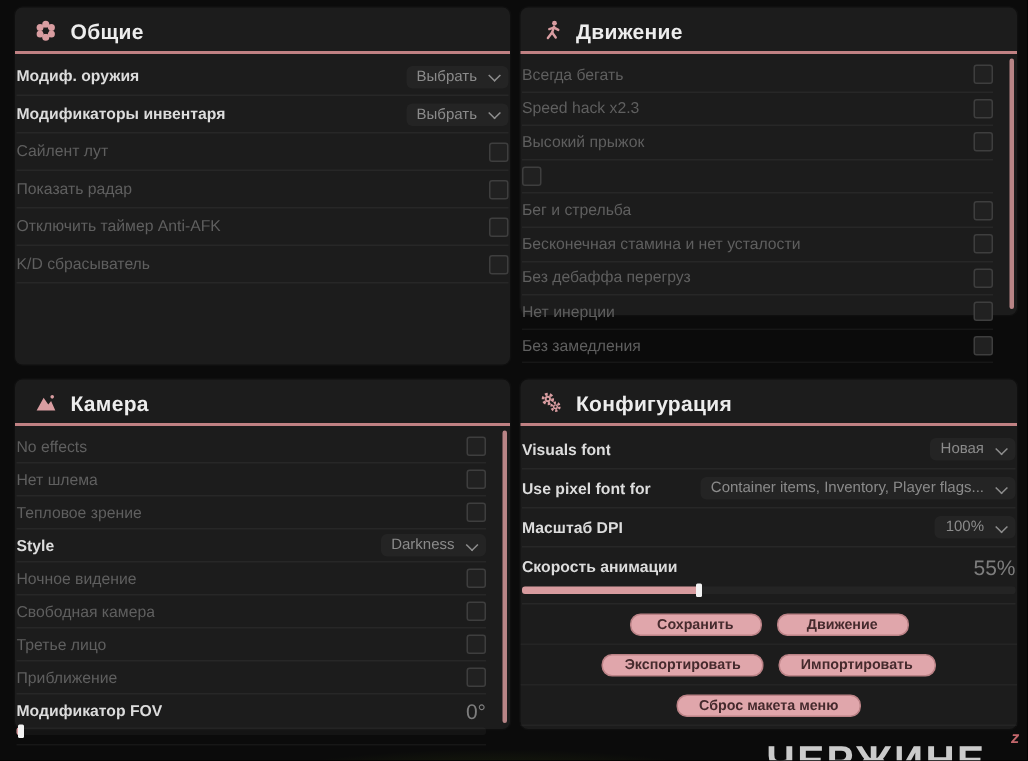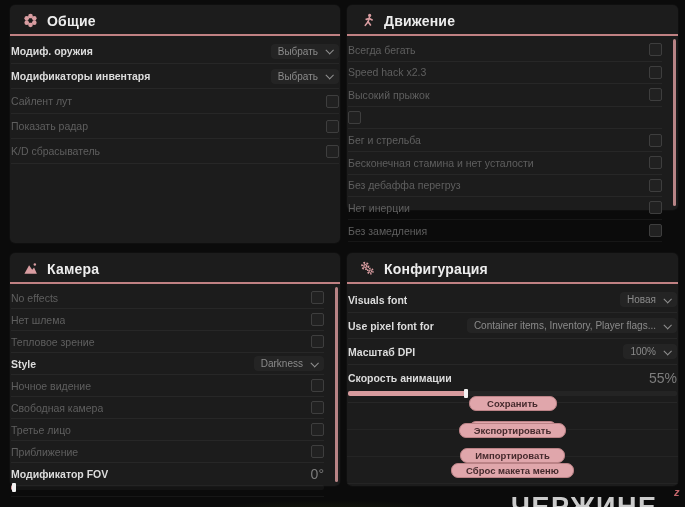--- a/index.html
+++ b/index.html
@@ -53,21 +53,20 @@
     flex:none;cursor:pointer;
   }
   .val{font-size:14px;color:#7d7d7d;}
   .track{position:relative;height:5px;margin:1px 0 5px 0;border-radius:2px;background:rgba(255,255,255,0.04);}
   .fill{position:absolute;left:0;top:0;bottom:0;background:#d79b9e;border-radius:2px;}
   .handle{position:absolute;top:-2px;width:4px;height:9px;background:#f2f2f2;border-radius:1px;}
   .slider-row{padding-bottom:1px;}
   .btnrow{
     display:flex;align-items:center;justify-content:center;gap:10px;height:26px;
     border-bottom:1px solid rgba(255,255,255,0.04);
-    flex-direction:column;
   }
   .pill{
     background:#e0a6ab;border:1px solid #bb8286;color:#452a2d;font-weight:700;
     font-size:9.5px;font-family:"Liberation Sans",sans-serif;border-radius:7px;
     height:15px;min-width:88px;padding:0 14px;line-height:13px;cursor:pointer;
   }
   .sb{position:absolute;right:2px;top:34px;bottom:4px;width:3px;border-radius:2px;background:#b88486;cursor:pointer;}
   .wm{
     position:absolute;left:511px;top:492px;font-size:27px;font-weight:700;
     color:#cbcbcb;letter-spacing:1.5px;white-space:nowrap;
@@ -123,20 +122,26 @@
           </div>
         </div>
         <div class="row">
           <div class="rowline">
             <span class="lab">Показать радар</span>
             <span class="cb"></span>
           </div>
         </div>
         <div class="row">
           <div class="rowline">
+            <span class="lab">Отключить таймер Anti-AFK</span>
+            <span class="cb"></span>
+          </div>
+        </div>
+        <div class="row">
+          <div class="rowline">
             <span class="lab">K/D сбрасыватель</span>
             <span class="cb"></span>
           </div>
         </div>
       </div>
   </div>
 
   <div class="panel p1" id="panel-1">
     <div class="hdr">
       <span class="ic">

